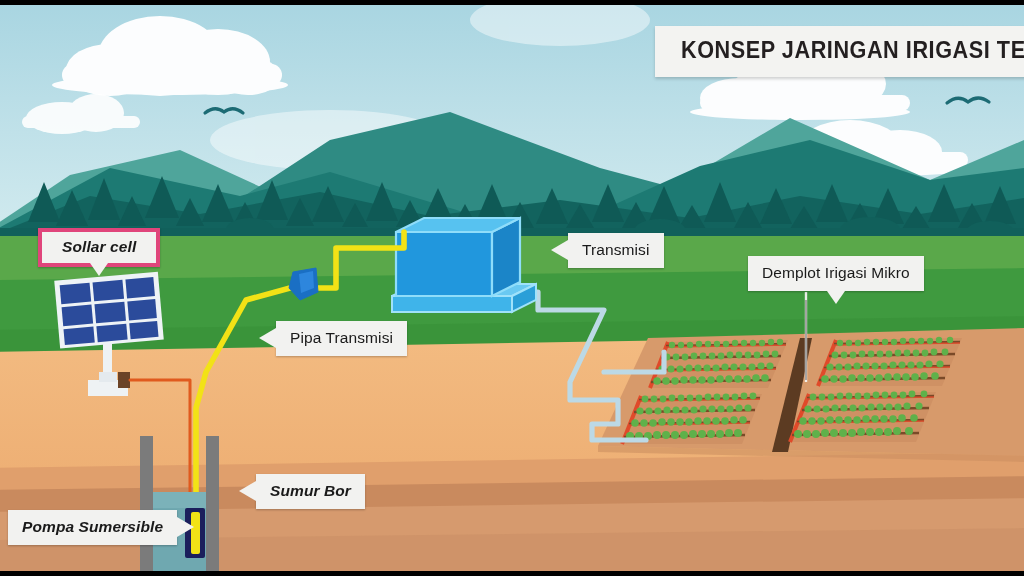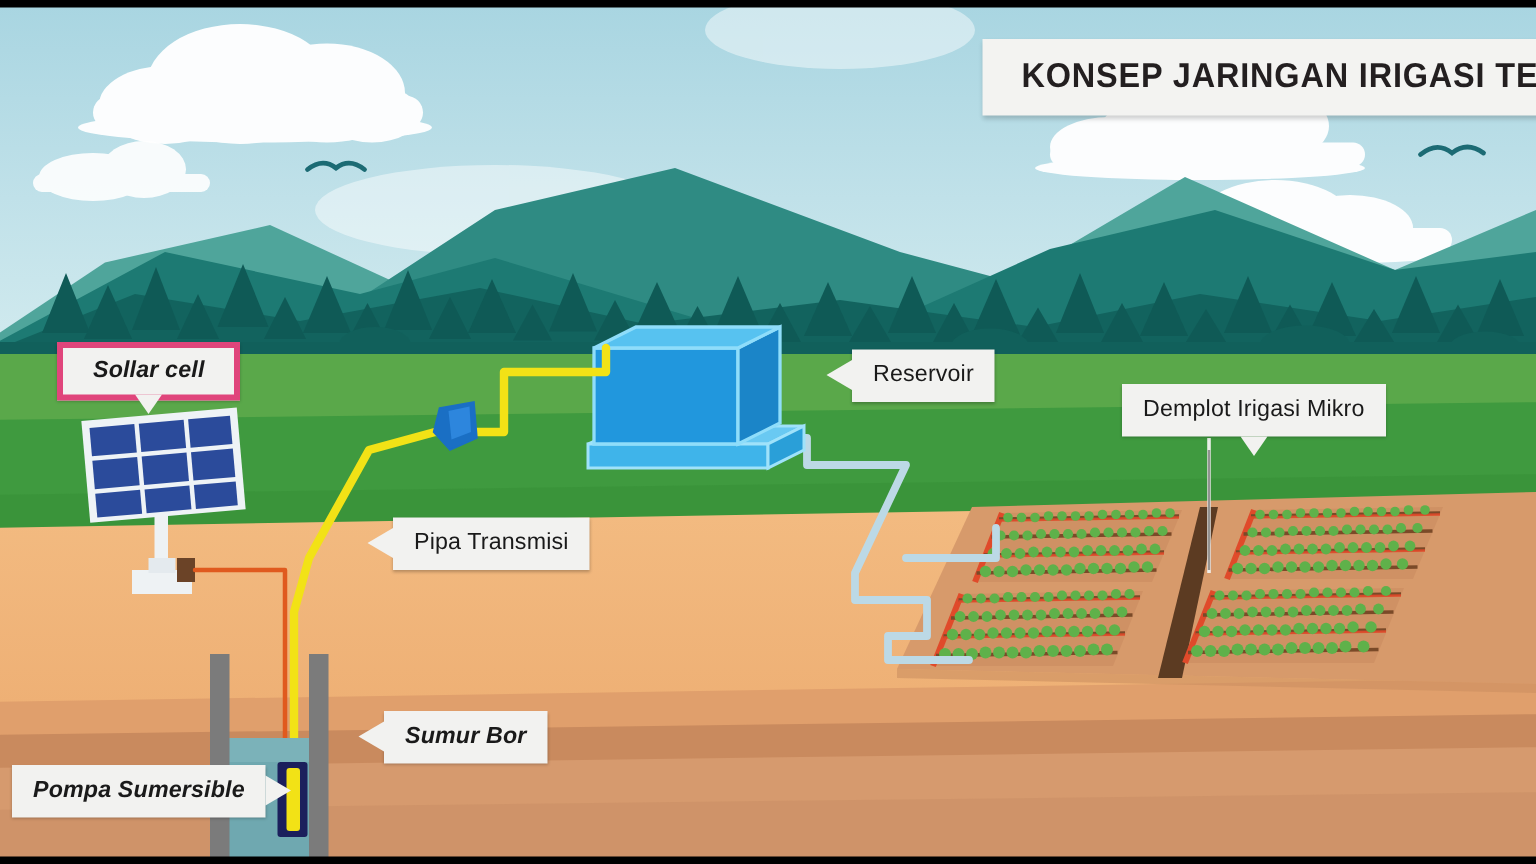--- a/index.html
+++ b/index.html
@@ -628,27 +628,27 @@
   <div id="title-plate">
     <span class="t">KONSEP JARINGAN IRIGASI TETES</span>
   </div>
 
   <div class="chip italic" id="chip-solar" style="left:38px;top:228px;">
     <span>Sollar cell</span>
     <span class="tail tail-down"></span>
     <span class="tailborder"></span>
   </div>
 
-  <div class="chip" style="left:262px;top:321px;margin-top:24px;">
+  <div class="chip" style="left:276px;top:321px;">
     <span>Pipa Transmisi</span>
     <span class="tail tail-left"></span>
   </div>
 
   <div class="chip" style="left:568px;top:233px;">
-    <span>Reservoir</span>
+    <span>Transmisi</span>
     <span class="tail tail-left"></span>
   </div>
 
 
   <div class="chip" style="left:720px;top:256px;margin-left:28px;">
     <span>Demplot Irigasi Mikro</span>
     <span class="tail tail-down"></span>
   </div>
 
   <div class="chip italic" style="left:256px;top:474px;">

